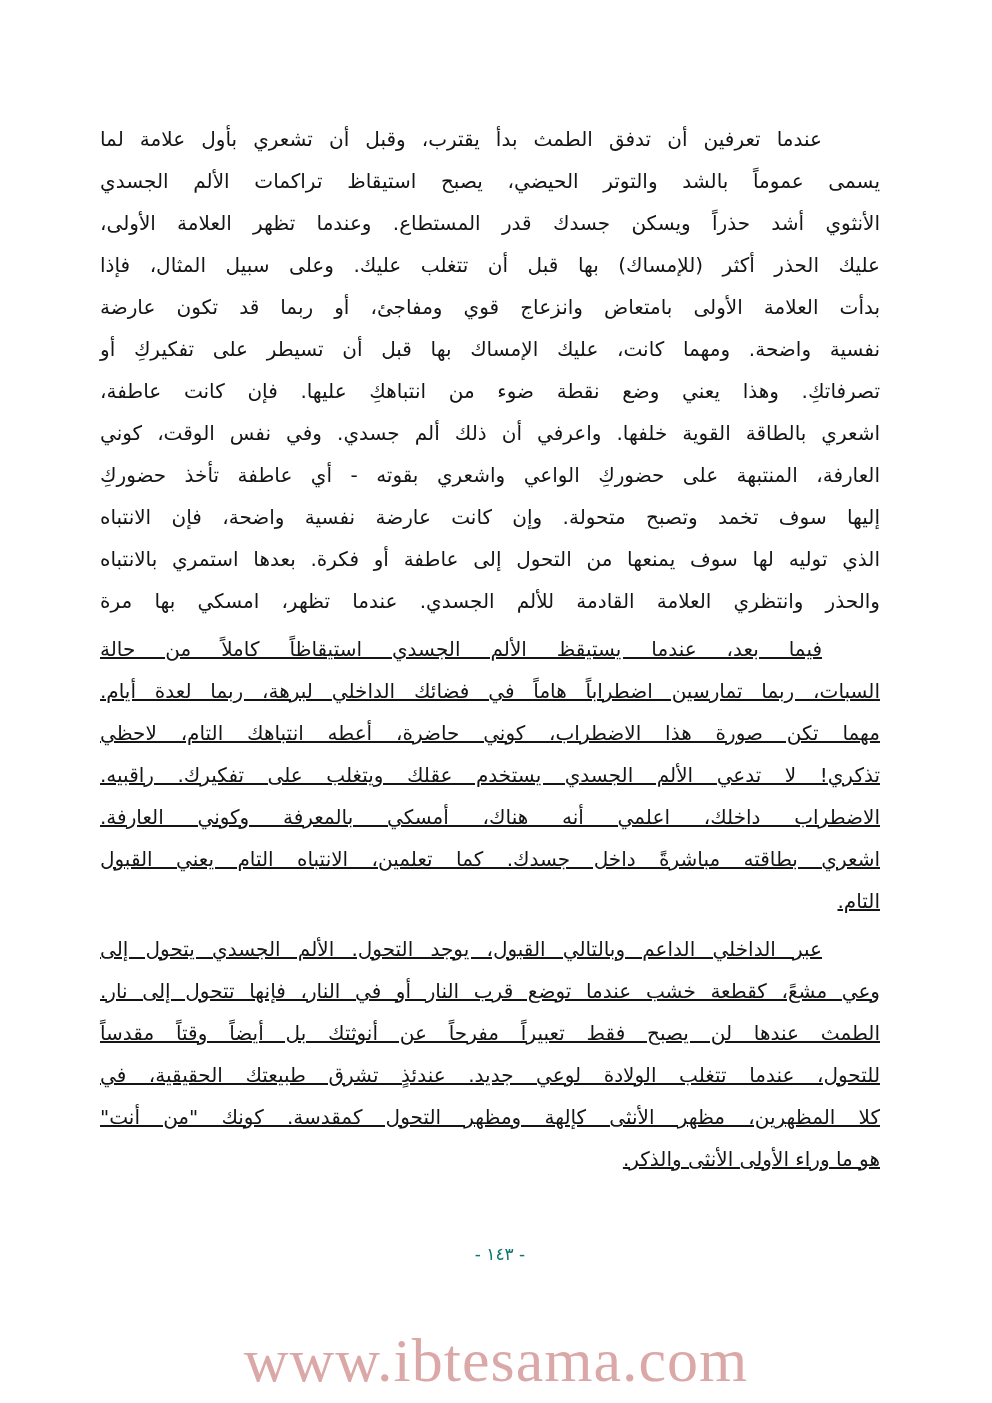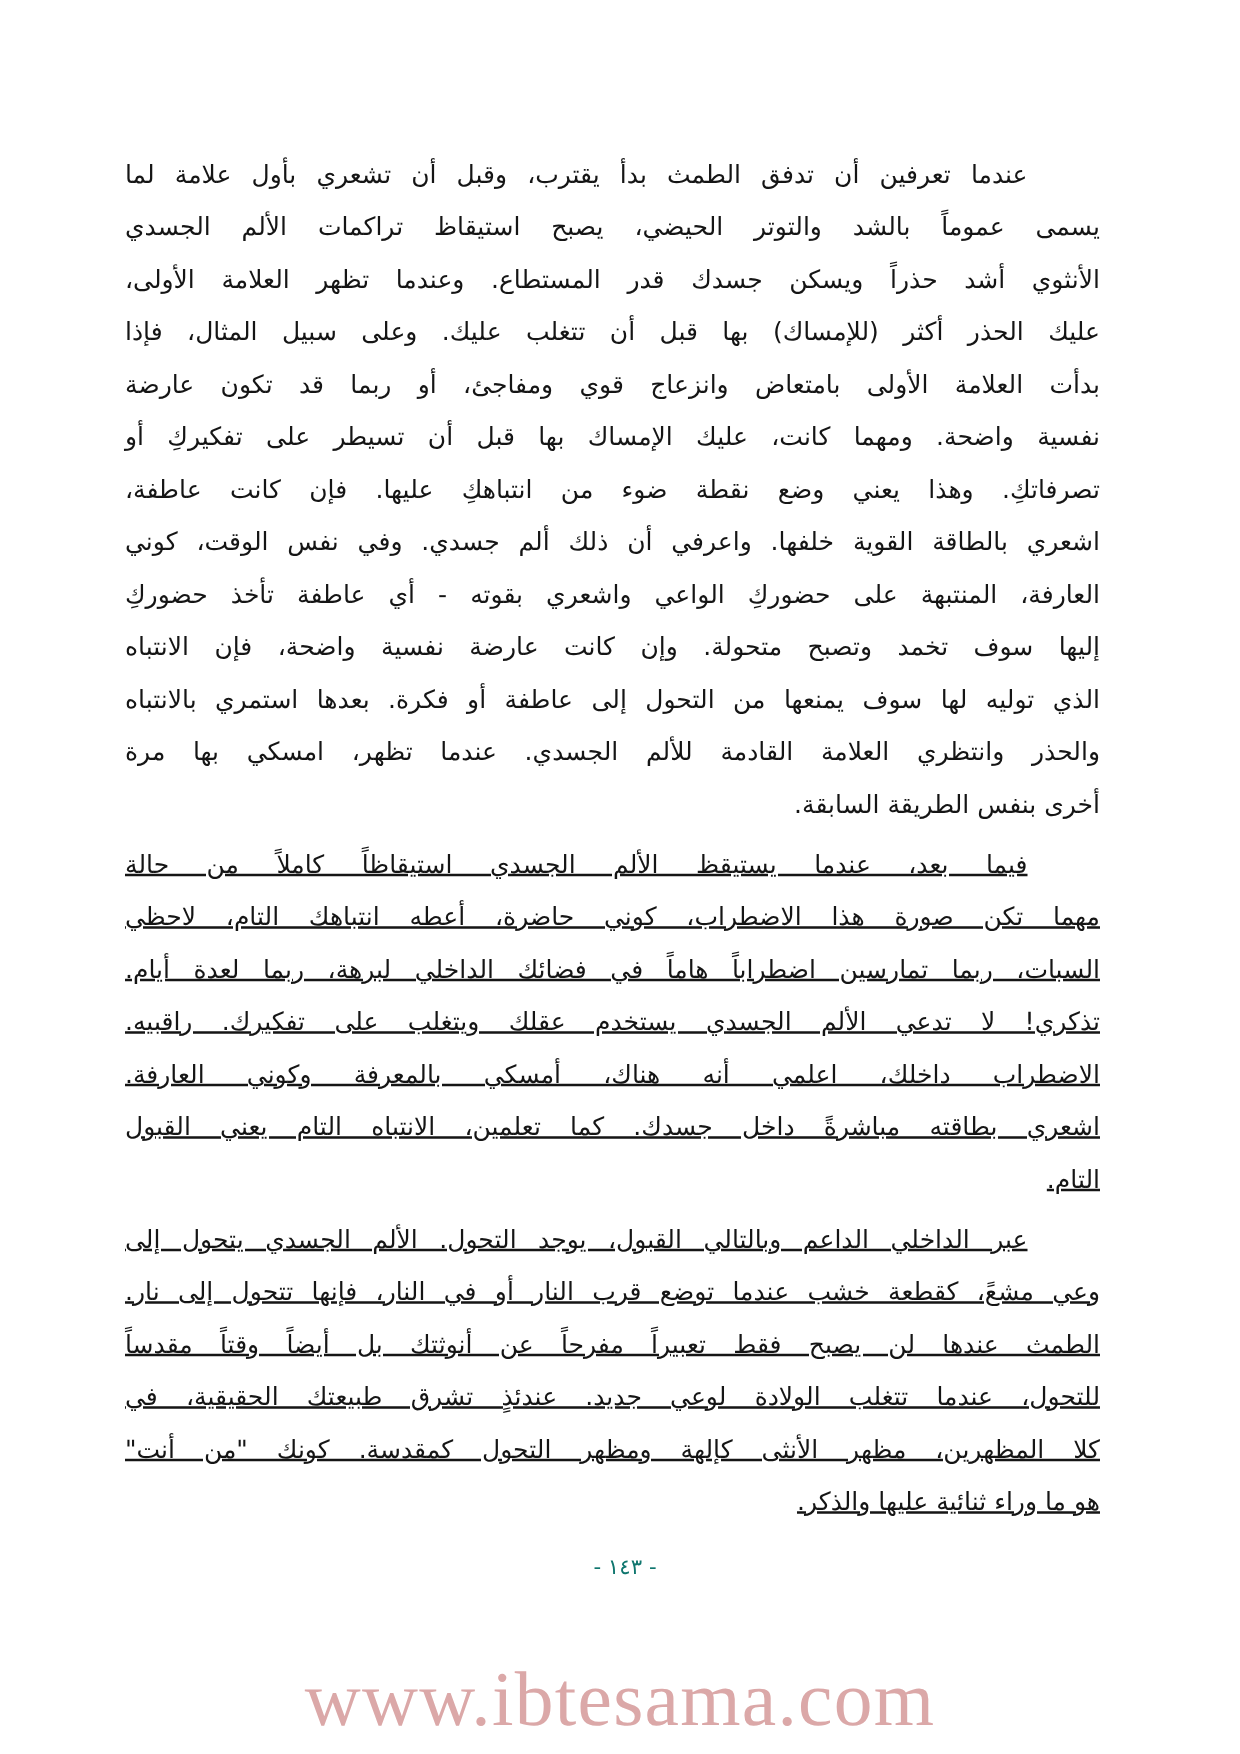--- a/index.html
+++ b/index.html
@@ -68,40 +68,39 @@
       <div class="ln">الأنثوي أشد حذراً ويسكن جسدك قدر المستطاع. وعندما تظهر العلامة الأولى،</div>
       <div class="ln">عليك الحذر أكثر (للإمساك) بها قبل أن تتغلب عليك. وعلى سبيل المثال، فإذا</div>
       <div class="ln">بدأت العلامة الأولى بامتعاض وانزعاج قوي ومفاجئ، أو ربما قد تكون عارضة</div>
       <div class="ln">نفسية واضحة. ومهما كانت، عليك الإمساك بها قبل أن تسيطر على تفكيركِ أو</div>
       <div class="ln">تصرفاتكِ. وهذا يعني وضع نقطة ضوء من انتباهكِ عليها. فإن كانت عاطفة،</div>
       <div class="ln">اشعري بالطاقة القوية خلفها. واعرفي أن ذلك ألم جسدي. وفي نفس الوقت، كوني</div>
       <div class="ln">العارفة، المنتبهة على حضوركِ الواعي واشعري بقوته - أي عاطفة تأخذ حضوركِ</div>
       <div class="ln">إليها سوف تخمد وتصبح متحولة. وإن كانت عارضة نفسية واضحة، فإن الانتباه</div>
       <div class="ln">الذي توليه لها سوف يمنعها من التحول إلى عاطفة أو فكرة. بعدها استمري بالانتباه</div>
       <div class="ln">والحذر وانتظري العلامة القادمة للألم الجسدي. عندما تظهر، امسكي بها مرة</div>
-      <div class="ln last">أخرى بنفس الطريقة السابقة.</div>
     </div>
 
     <div class="para">
       <div class="ln first">فيما بعد، عندما يستيقظ الألم الجسدي استيقاظاً كاملاً من حالة</div>
+      <div class="ln">السبات، ربما تمارسين اضطراباً هاماً في فضائك الداخلي لبرهة، ربما لعدة أيام.</div>
       <div class="ln">مهما تكن صورة هذا الاضطراب، كوني حاضرة، أعطه انتباهك التام، لاحظي</div>
-      <div class="ln">السبات، ربما تمارسين اضطراباً هاماً في فضائك الداخلي لبرهة، ربما لعدة أيام.</div>
       <div class="ln">تذكري! لا تدعي الألم الجسدي يستخدم عقلك ويتغلب على تفكيرك. راقبيه.</div>
       <div class="ln">الاضطراب داخلك، اعلمي أنه هناك، أمسكي بالمعرفة وكوني العارفة.</div>
       <div class="ln">اشعري بطاقته مباشرةً داخل جسدك. كما تعلمين، الانتباه التام يعني القبول</div>
       <div class="ln last">التام.</div>
     </div>
 
     <div class="para">
       <div class="ln first">عبر الداخلي الداعم وبالتالي القبول، يوجد التحول. الألم الجسدي يتحول إلى</div>
       <div class="ln">وعي مشعً، كقطعة خشب عندما توضع قرب النار أو في النار، فإنها تتحول إلى نار.</div>
       <div class="ln">الطمث عندها لن يصبح فقط تعبيراً مفرحاً عن أنوثتك بل أيضاً وقتاً مقدساً</div>
       <div class="ln">للتحول، عندما تتغلب الولادة لوعي جديد. عندئذٍ تشرق طبيعتك الحقيقية، في</div>
       <div class="ln">كلا المظهرين، مظهر الأنثى كإلهة ومظهر التحول كمقدسة. كونك "من أنت"</div>
-      <div class="ln last">هو ما وراء ثنائية عليها والذكر.</div>
+      <div class="ln last">هو ما وراء الأولى الأنثى والذكر.</div>
     </div>
 
   </div>
 
   <div class="page-number">- ١٤٣ -</div>
 
   <div class="watermark" style="color: rgb(219, 168, 168);">www.ibtesama.com</div>
 
 </div>
 

